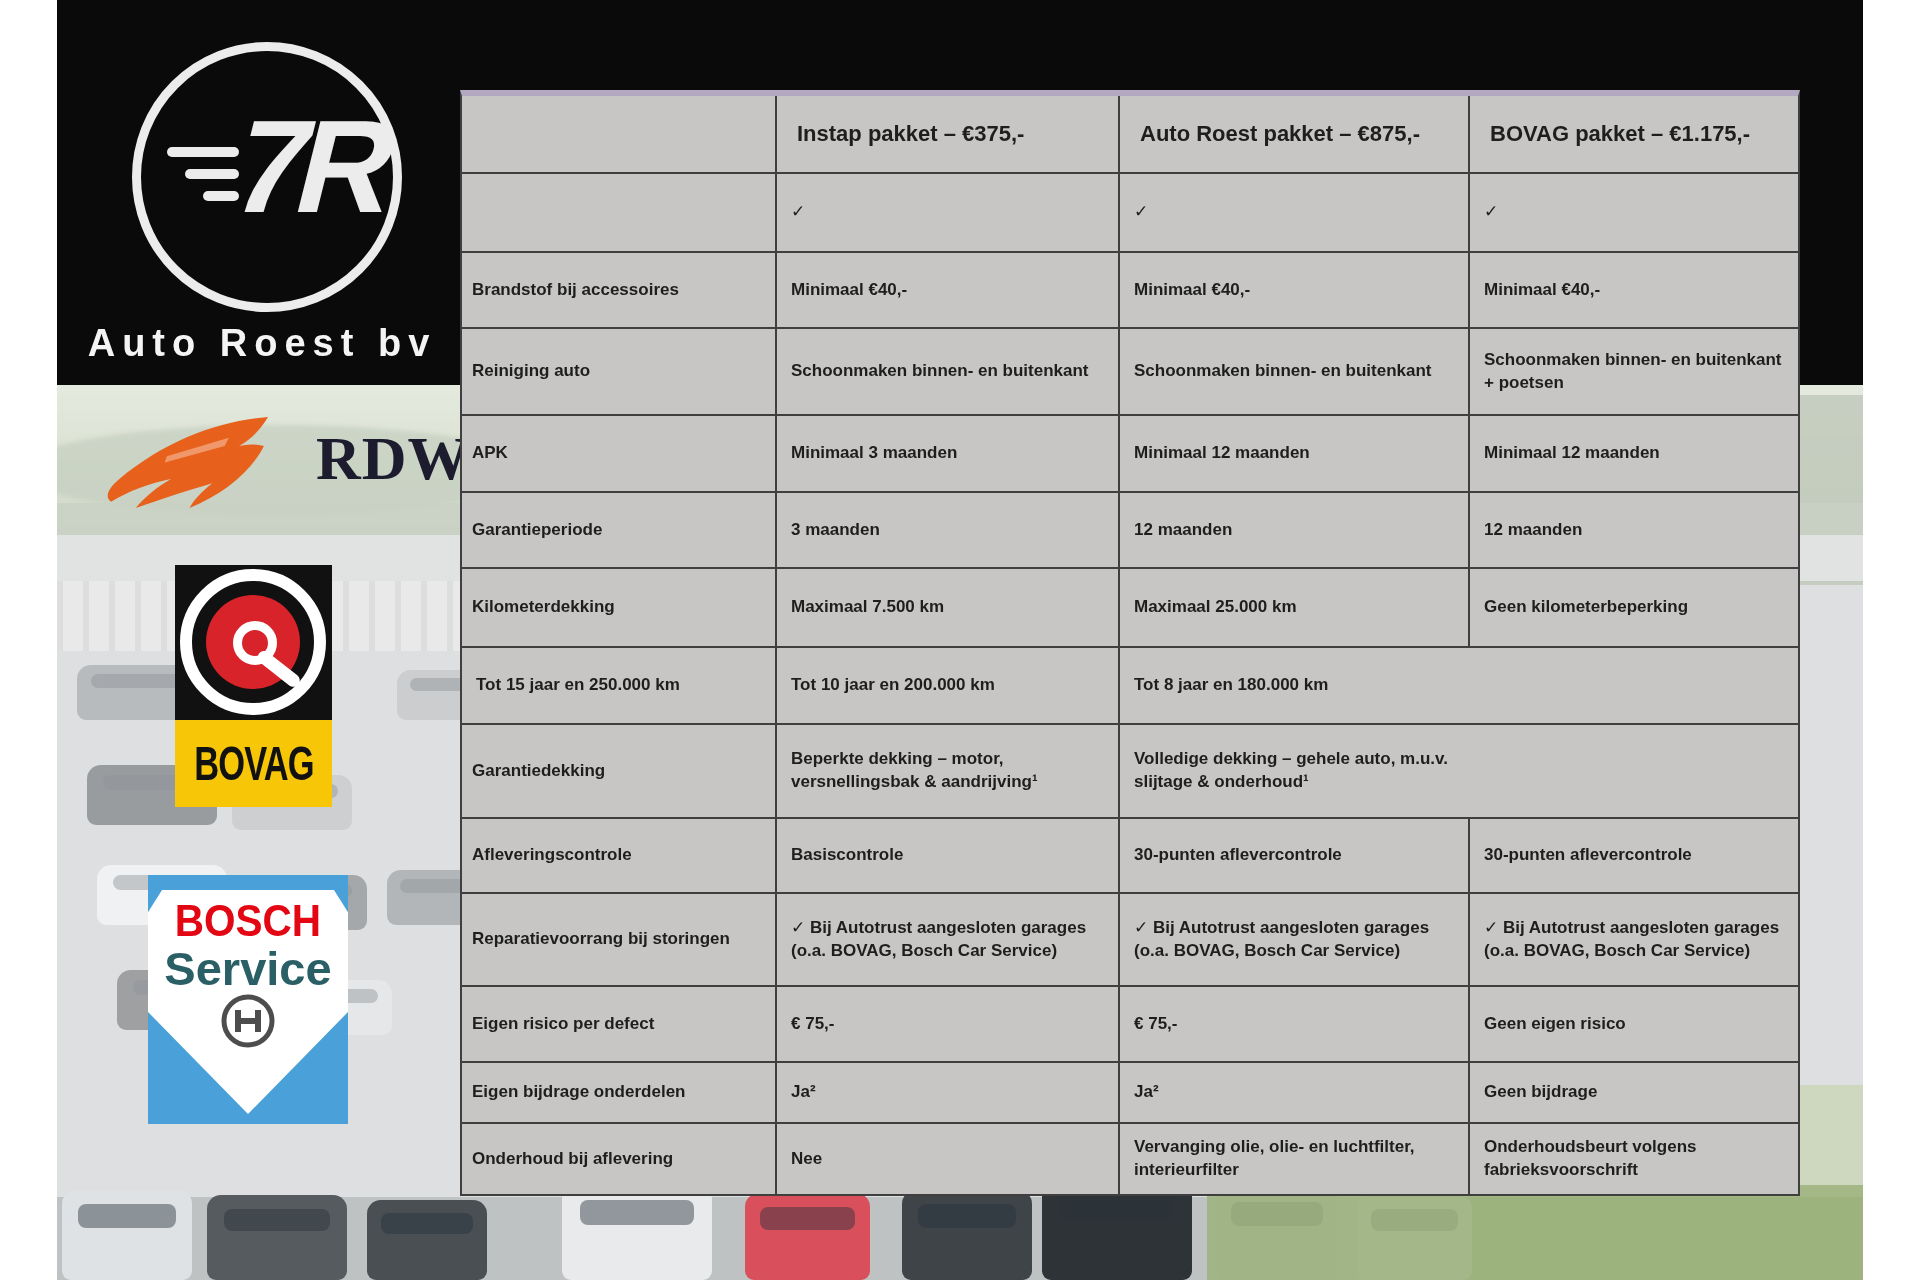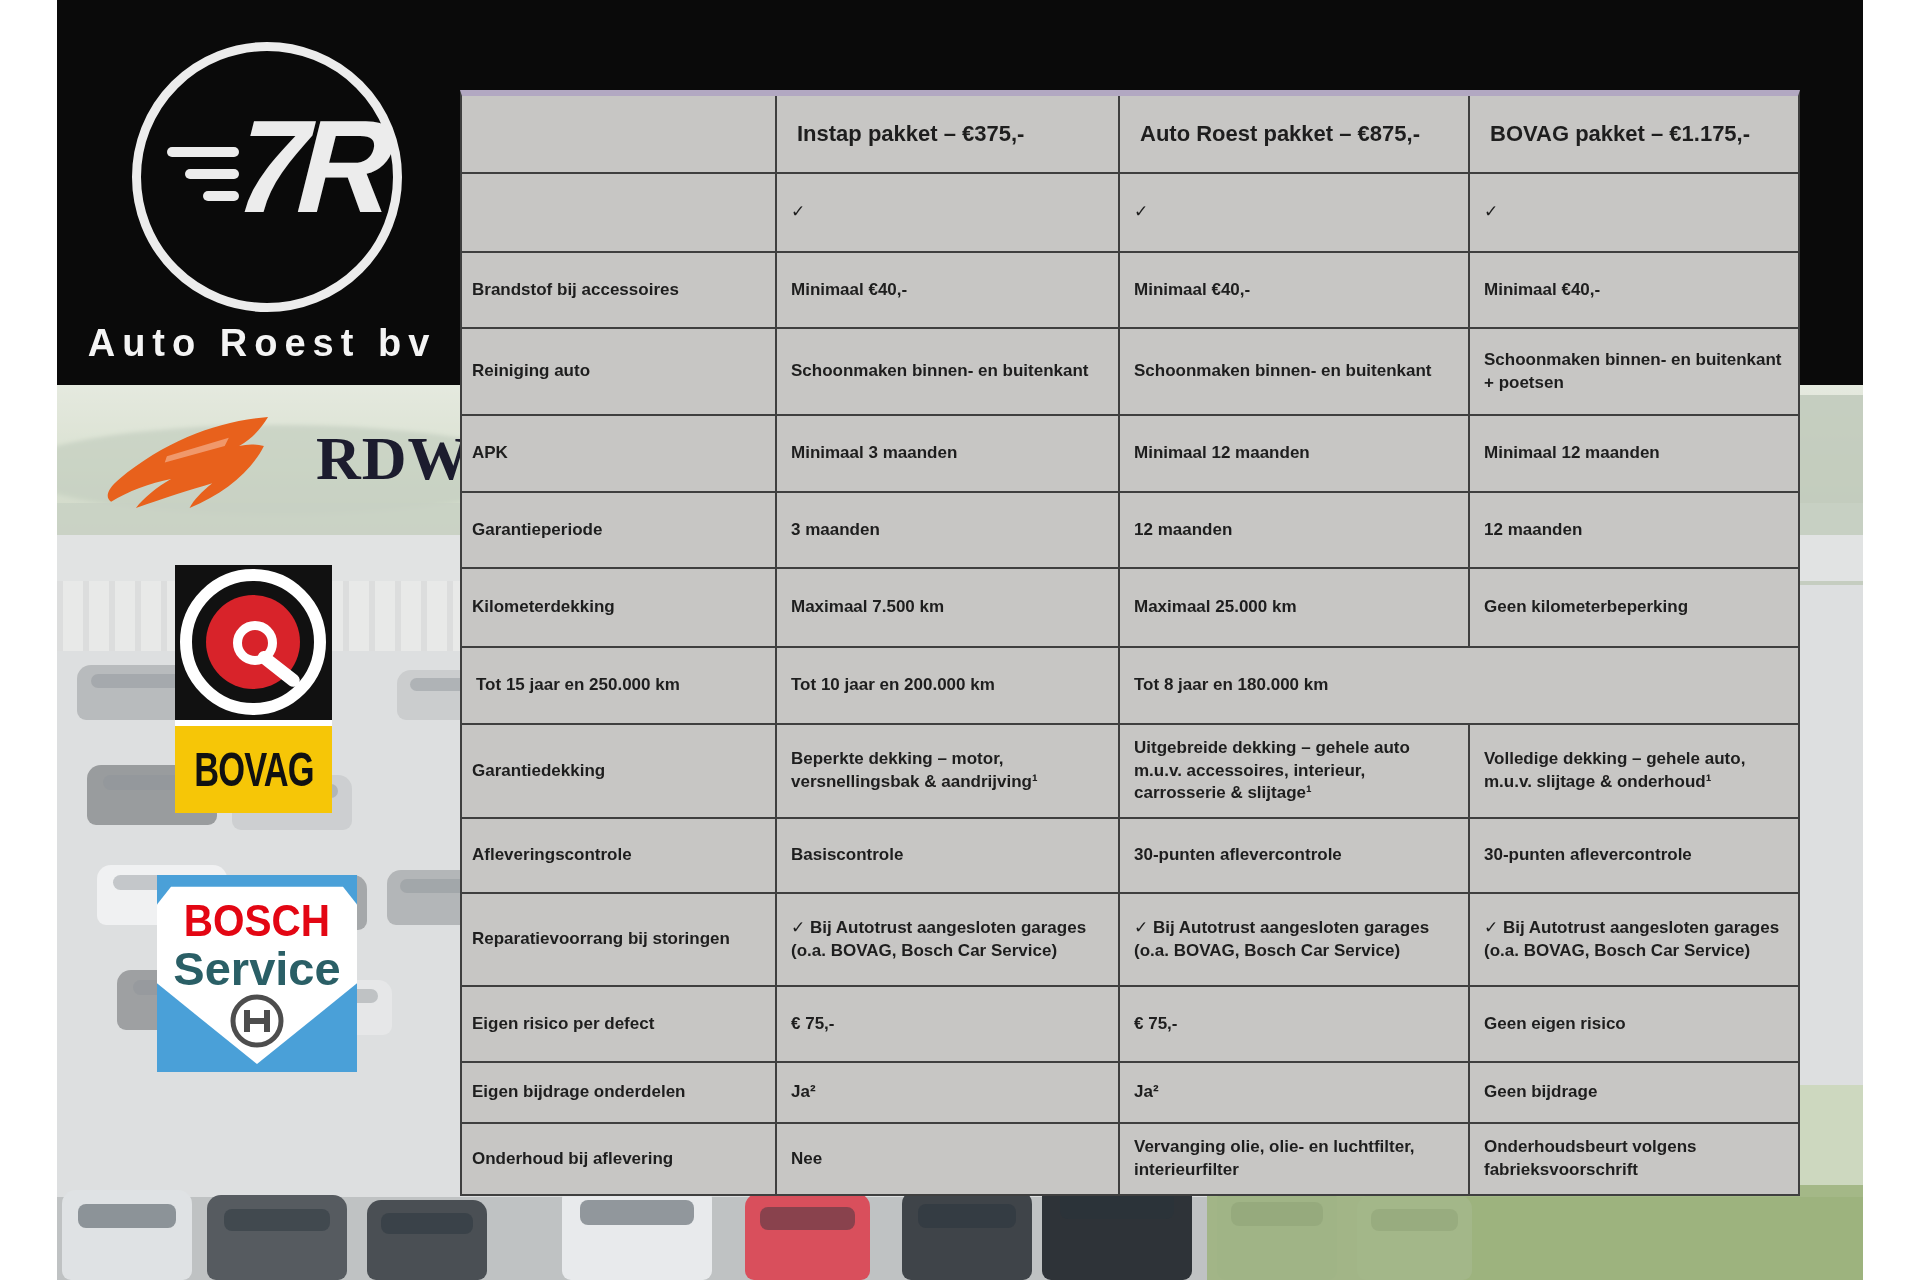--- a/index.html
+++ b/index.html
@@ -56,24 +56,24 @@
   .rdw{position:absolute;left:100px;top:415px;width:300px;height:135px;}
   .rdw-text{position:absolute;left:172px;top:8px;font-family:"Liberation Serif","DejaVu Serif",serif;
     font-size:62px;font-weight:700;color:#1c1c2e;letter-spacing:1px;margin-left:44px;}
   .bovag{position:absolute;left:175px;top:565px;width:157px;height:242px;background:#ffffff;}
   .bovag-black{position:absolute;left:0;top:0;width:157px;height:155px;background:#111111;overflow:hidden;}
   .bovag-ring{position:absolute;left:5px;top:4px;width:122px;height:122px;border:12px solid #ffffff;border-radius:50%;}
   .bovag-red{position:absolute;left:31px;top:30px;width:94px;height:94px;background:#d8232a;border-radius:50%;}
   .bovag-keyring{position:absolute;left:58px;top:56px;width:26px;height:26px;border:9px solid #ffffff;border-radius:50%;}
   .bovag-keystem{position:absolute;left:84px;top:82px;width:50px;height:13px;background:#ffffff;border-radius:7px;
     transform:rotate(38deg);transform-origin:left center;}
-  .bovag-yellow{position:absolute;left:0;top:161px;width:157px;height:87px;background:#f6c607;
+  .bovag-yellow{position:absolute;left:0;top:155px;width:157px;height:87px;background:#f6c607;
     display:flex;align-items:center;justify-content:center;}
   .bovag-word{font-size:42px;font-weight:700;color:#111;transform:scaleX(.82) scaleY(1.15);letter-spacing:-1px;}
-  .bosch{position:absolute;left:157px;top:875px;width:200px;height:197px;background:#4aa0d8;overflow:hidden;}
+  .bosch{position:absolute;left:148px;top:875px;width:200px;height:249px;background:#4aa0d8;overflow:hidden;}
   .bosch-shield{position:absolute;left:0;top:0;width:100%;height:100%;background:#ffffff;
     clip-path:polygon(0 15%,7% 6%,93% 6%,100% 15%,100% 55%,50% 96%,0 55%);}
   .bosch-word{position:absolute;left:0;top:20px;width:100%;text-align:center;font-size:45px;font-weight:700;
     color:#e30613;transform:scaleX(.9);letter-spacing:0px;}
   .bosch-service{position:absolute;left:0;top:66px;width:100%;text-align:center;font-size:47px;font-weight:700;color:#2a5f66;}
   .bosch-armature{position:absolute;left:72px;top:118px;}
   
   .ctable{
     position:absolute;left:460px;top:90px;width:1340px;
     border-left:2px solid #3f3f3f;border-right:2px solid #3f3f3f;border-bottom:2px solid #3f3f3f;
@@ -263,21 +263,20 @@
     <div class="cell last">Geen kilometerbeperking</div>
   </div>
   <div class="trow" style="height:77px">
     <div class="cell">Tot 15 jaar en 250.000 km</div>
     <div class="cell">Tot 10 jaar en 200.000 km</div>
     <div class="cell last">Tot 8 jaar en 180.000 km</div>
   </div>
   <div class="trow" style="height:94px">
     <div class="cell lbl">Garantiedekking</div>
     <div class="cell">Beperkte dekking – motor, versnellingsbak &amp; aandrijving¹</div>
-    <div class="cell">Uitgebreide dekking – gehele auto m.u.v. accessoires, interieur, carrosserie &amp; slijtage¹</div>
     <div class="cell last">Volledige dekking – gehele auto, m.u.v. slijtage &amp; onderhoud¹</div>
   </div>
   <div class="trow" style="height:75px">
     <div class="cell lbl">Afleveringscontrole</div>
     <div class="cell">Basiscontrole</div>
     <div class="cell">30-punten aflevercontrole</div>
     <div class="cell last">30-punten aflevercontrole</div>
   </div>
   <div class="trow" style="height:93px">
     <div class="cell lbl">Reparatievoorrang bij storingen</div>

